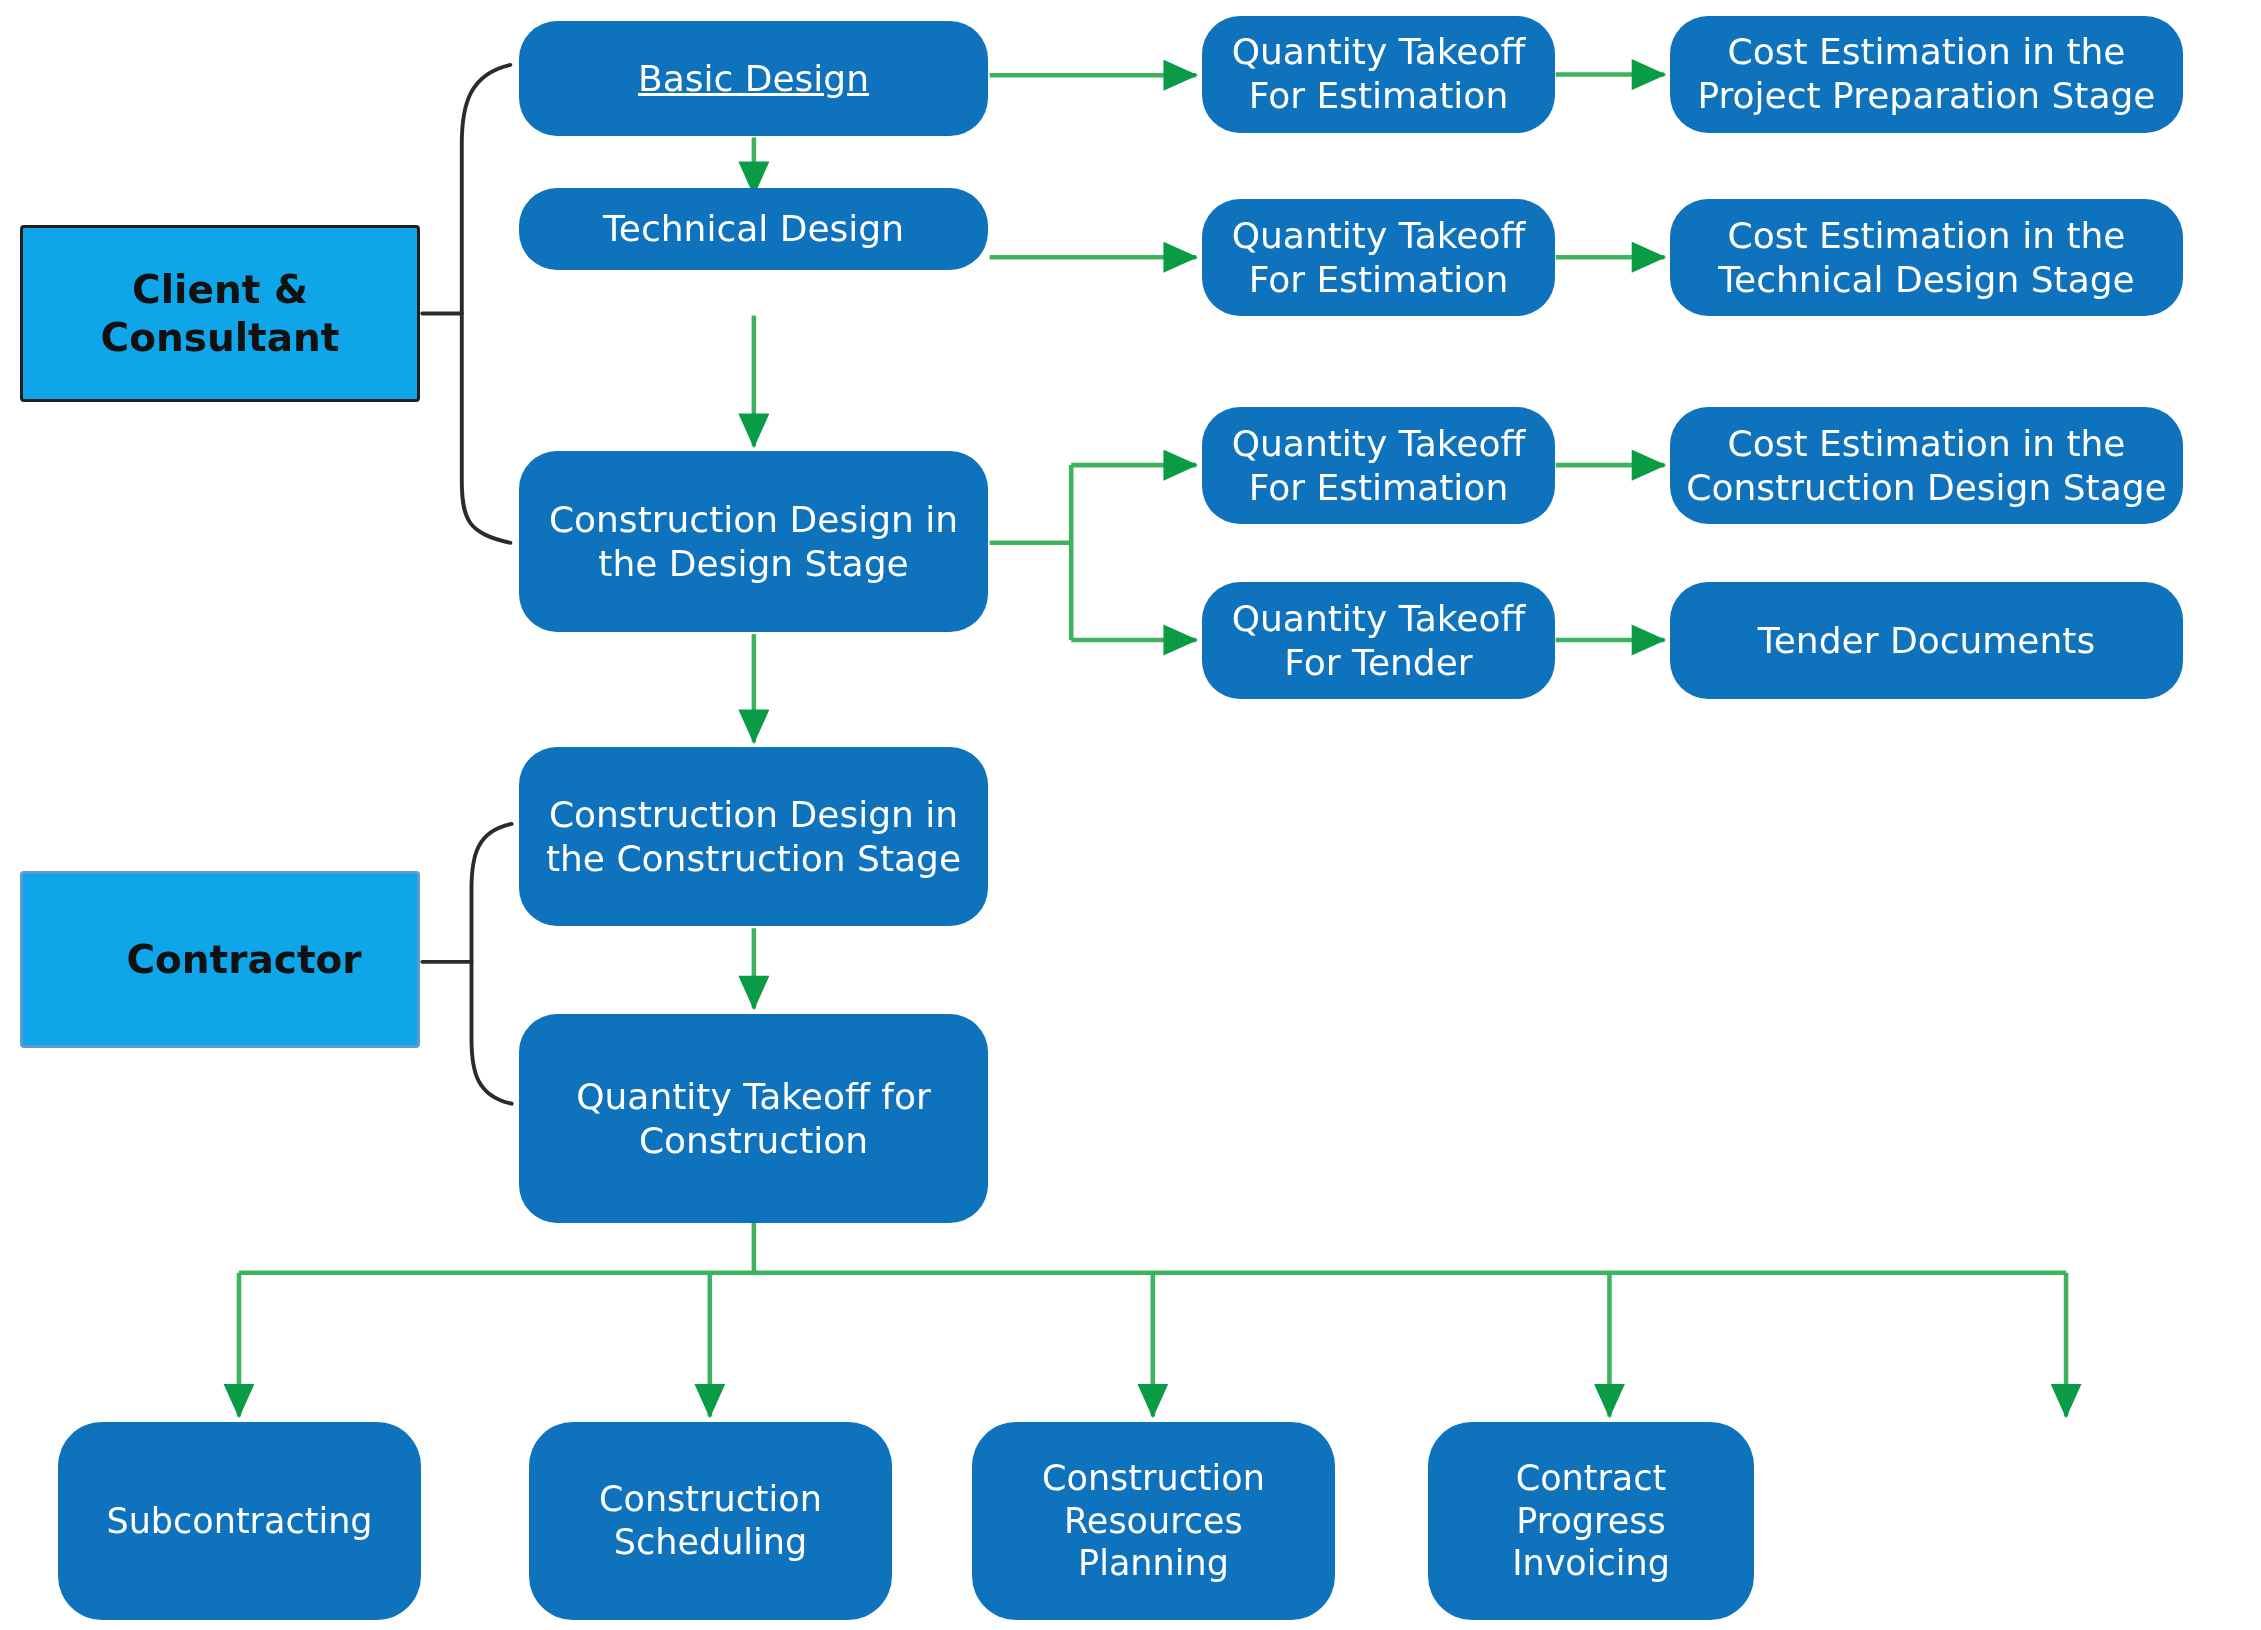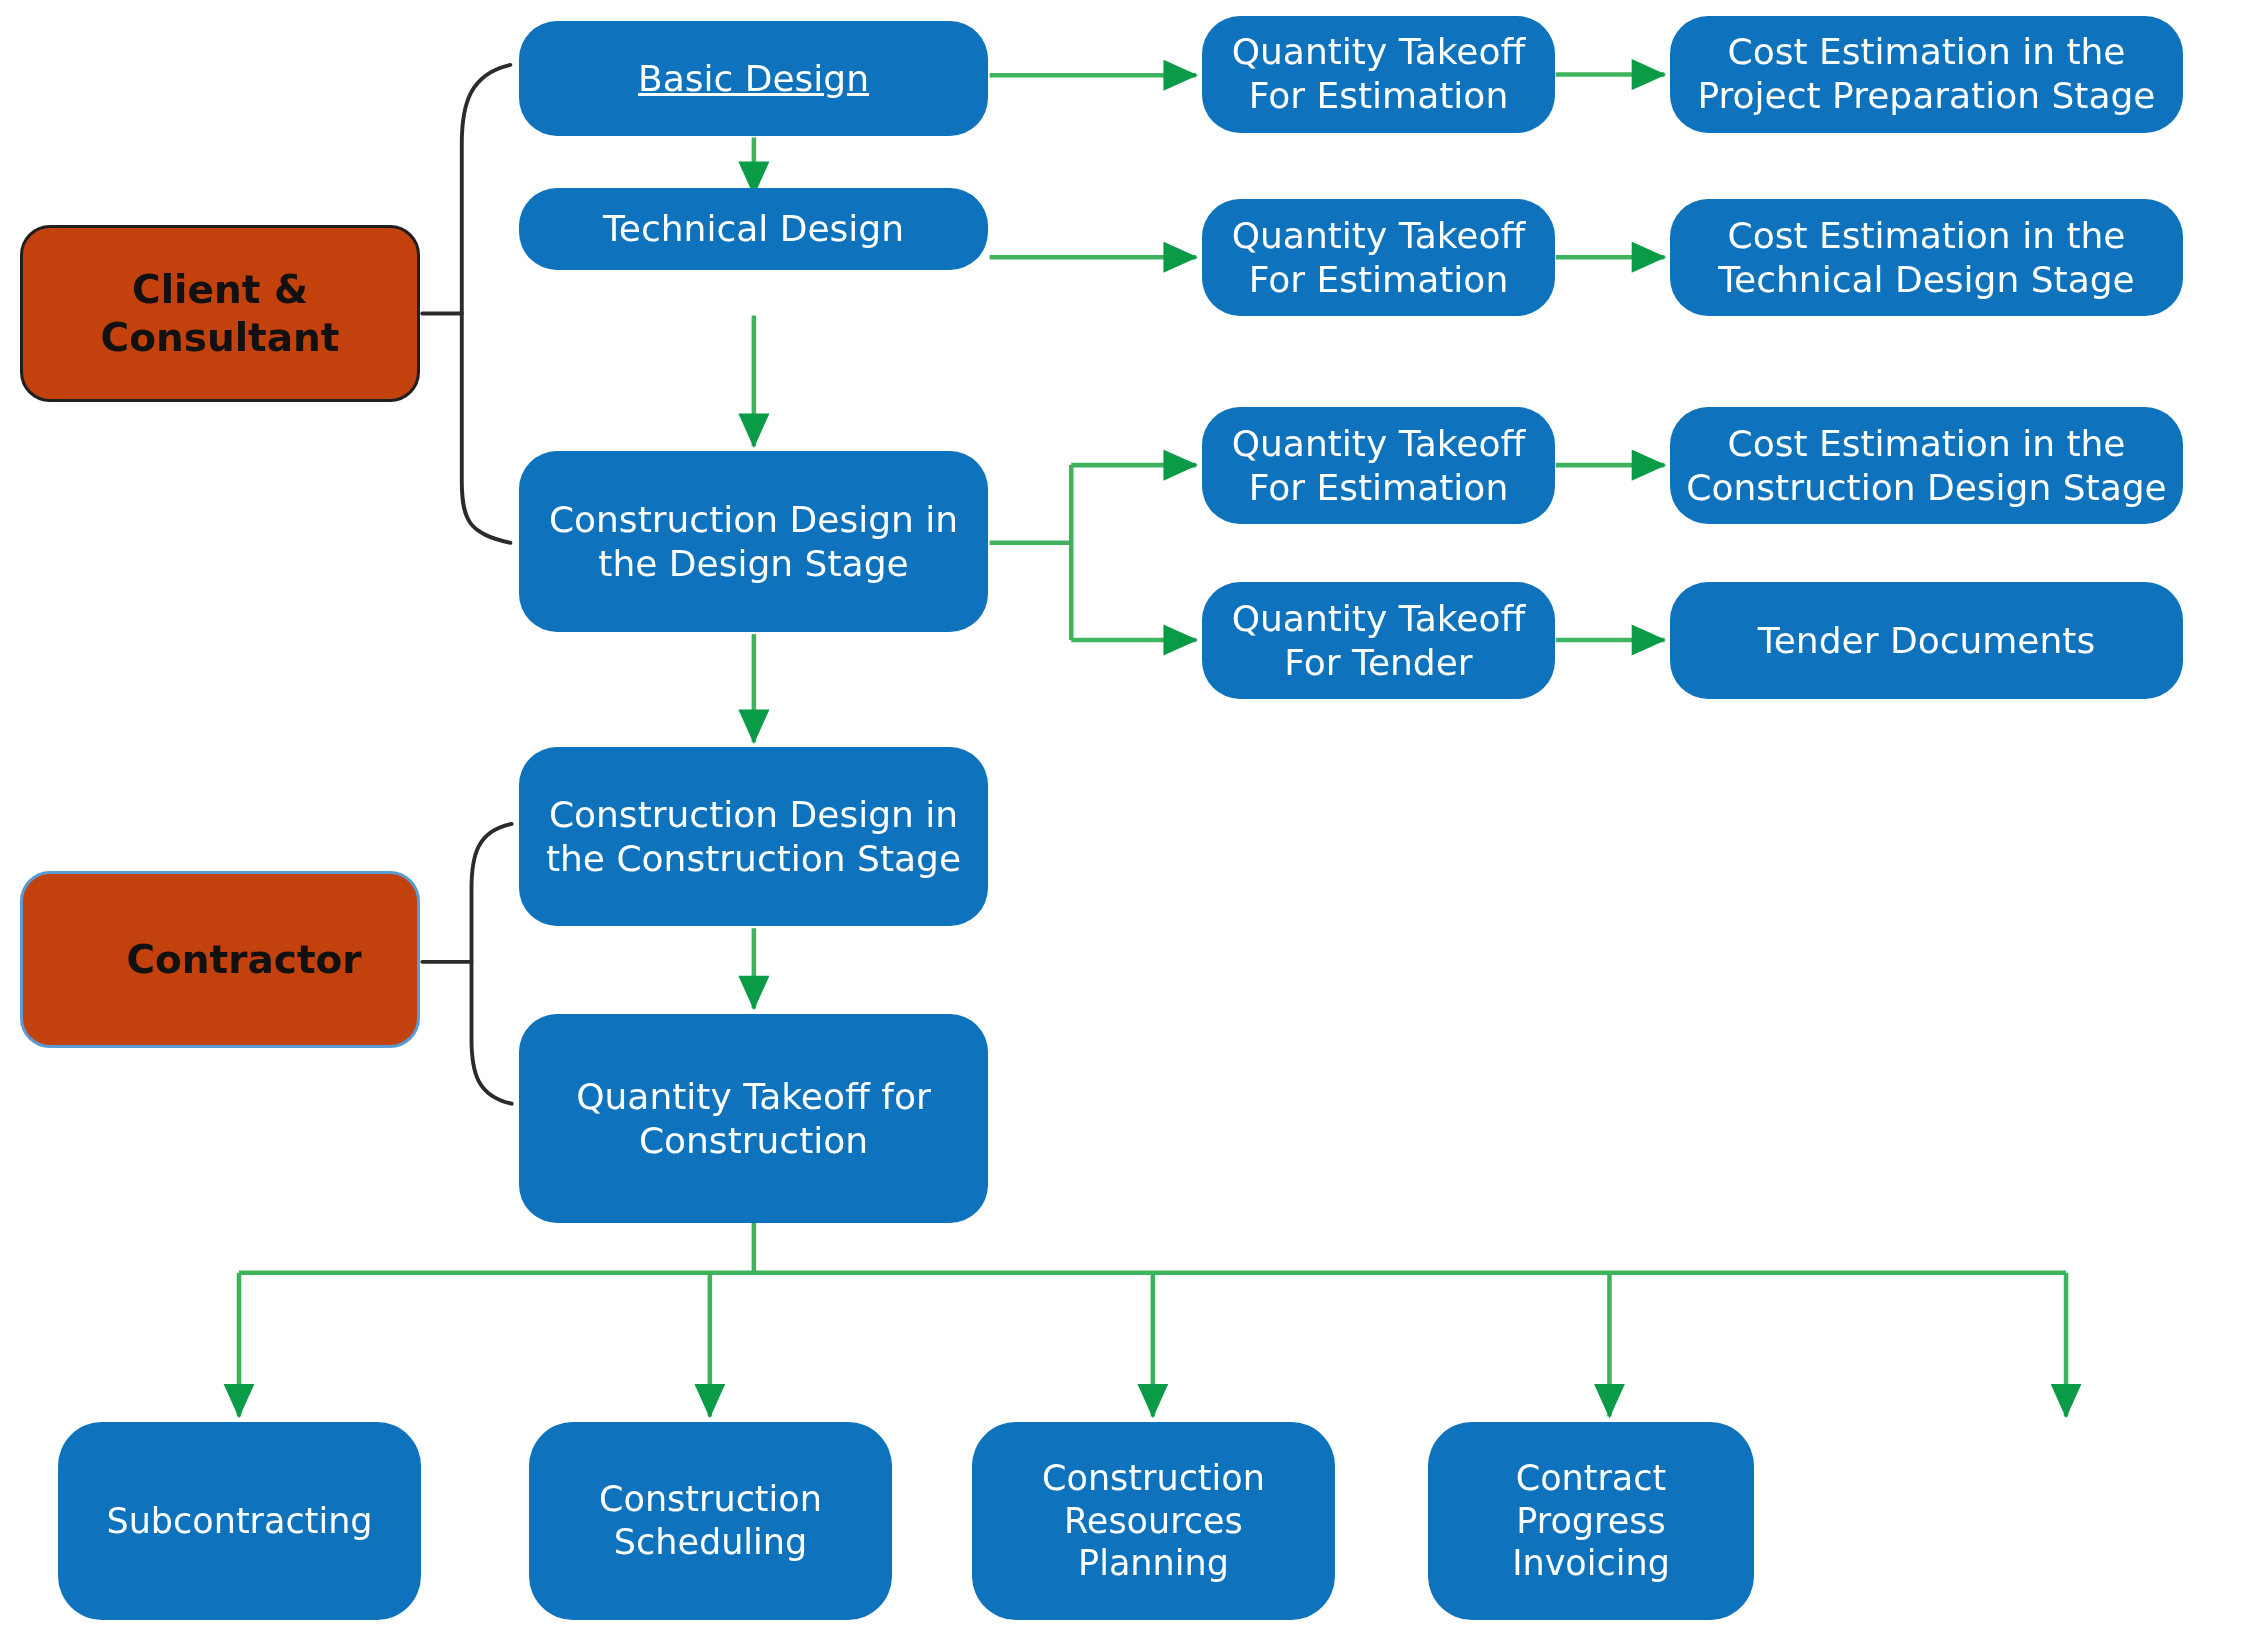--- a/index.html
+++ b/index.html
@@ -20,25 +20,25 @@
   }
   .blue{
     background:#0E72BC;
     color:#ffffff;
     border-radius:38px;
     font-size:36px;
     padding:5.2px 9px;
   }
   .blue.bottom{border-radius:44px;font-size:35px;}
   .actor{
-    background:#c2410c;
+    background:#0ea5e9;
     color:#111111;
     font-weight:bold;
     font-size:39px;
-    border-radius:30px;
+    border-radius:4px;
   }
   .actor.client{border:3.2px solid #1F1F1F;}
   .actor.contractor{border:3.2px solid #5B9BD5;}
   #wires{position:absolute;left:0;top:0;width:2261px;height:1631px;}
 </style>
 </head>
 <body>
 
 <div id="canvas">
 

